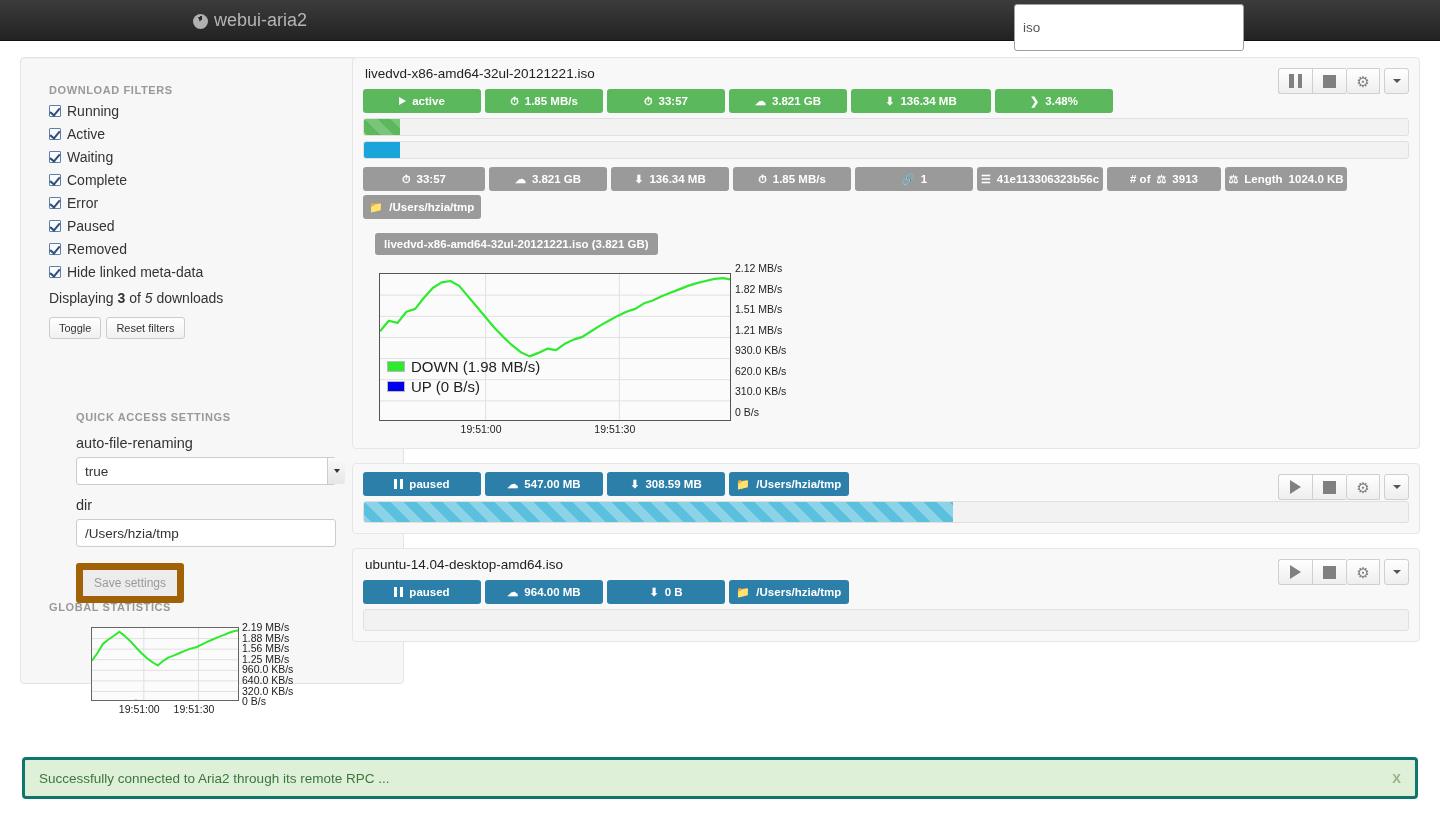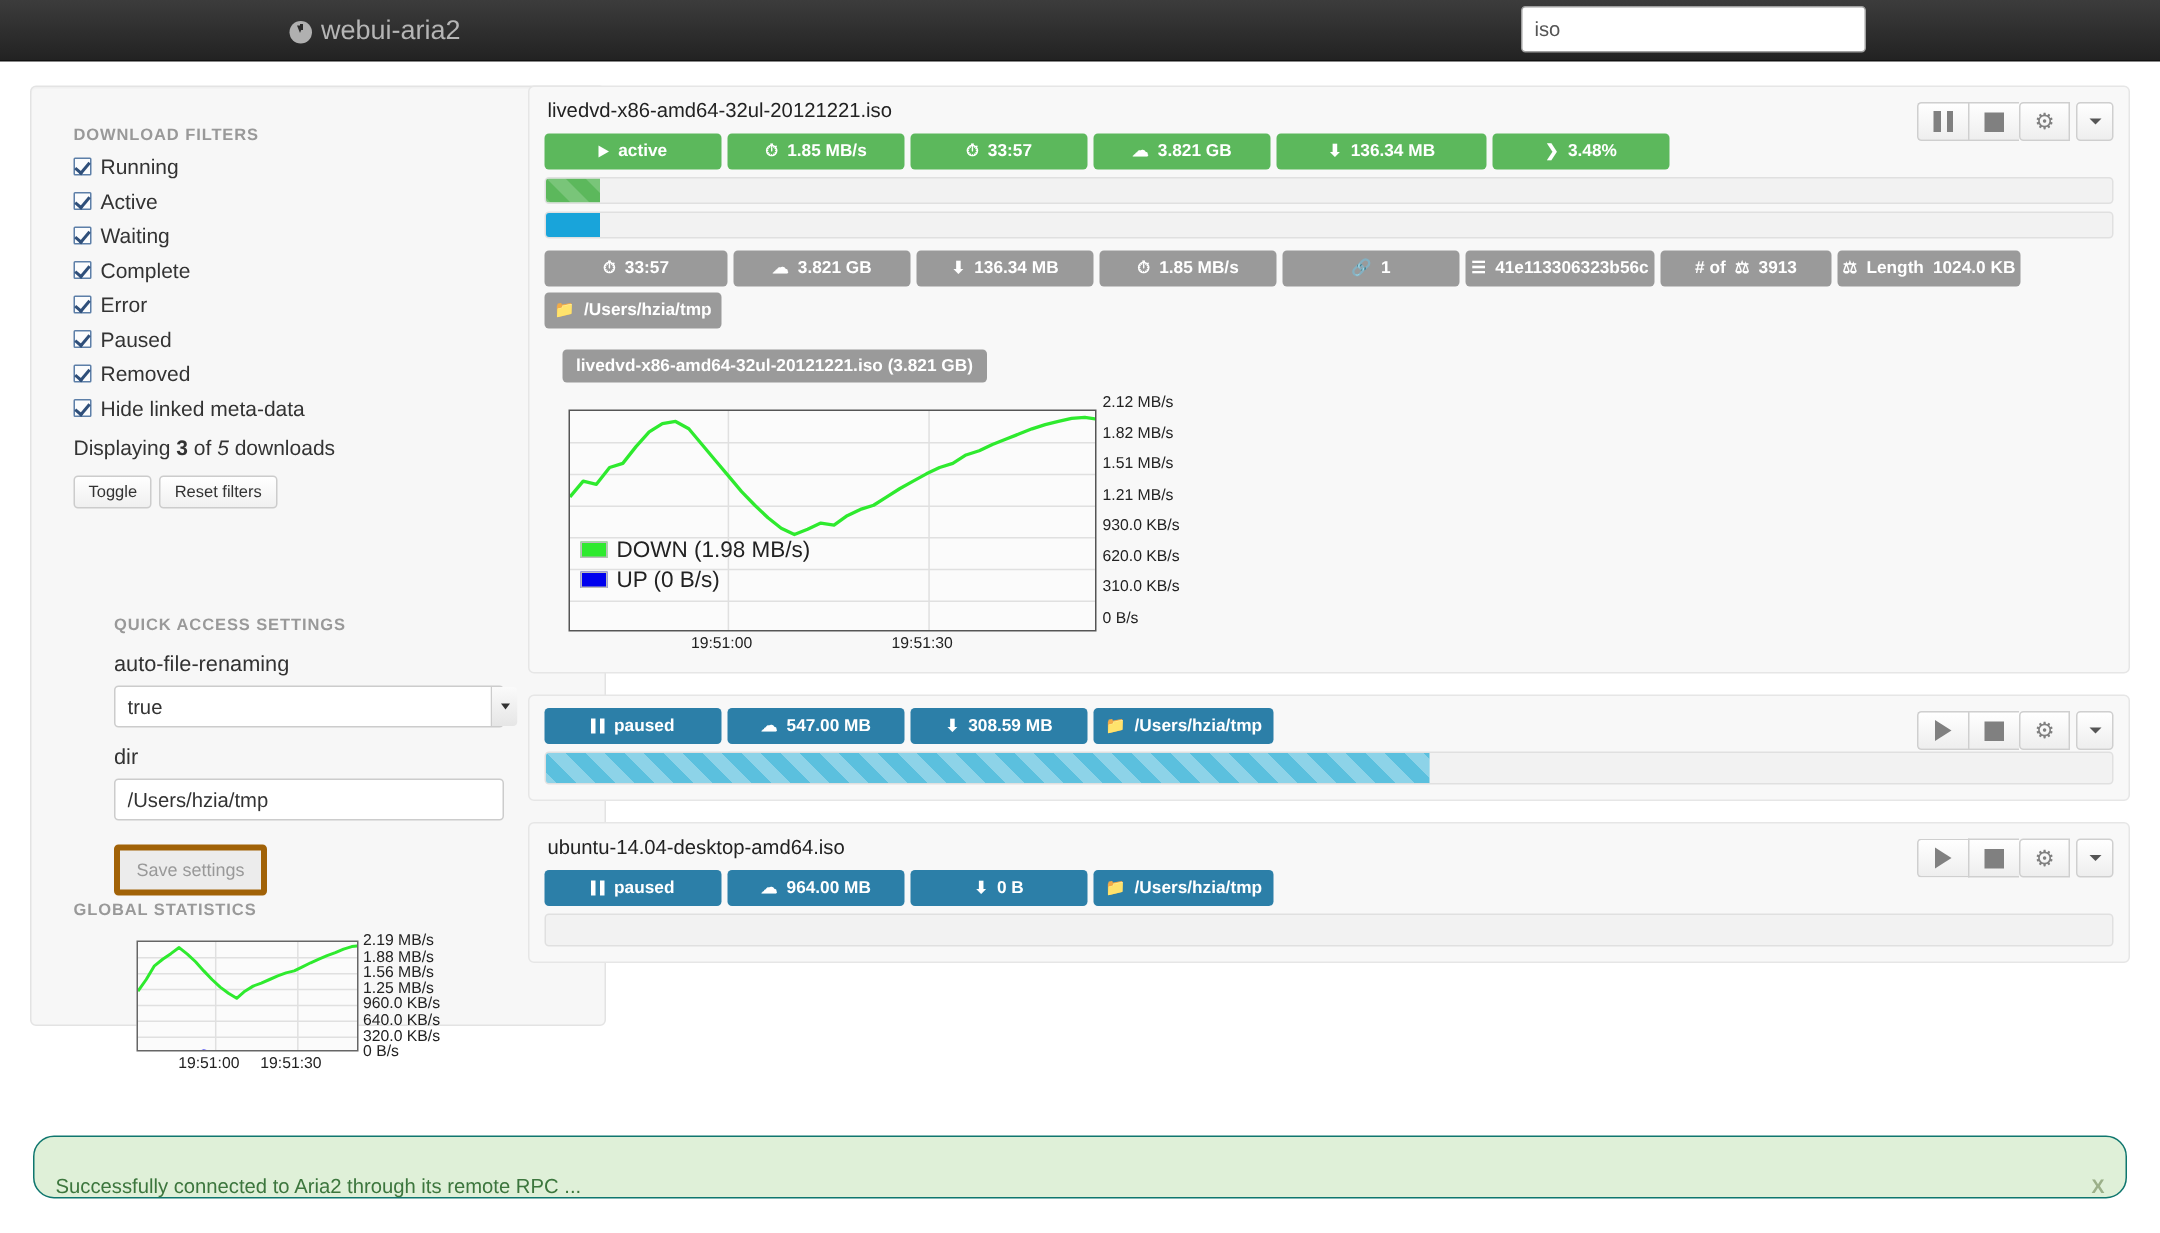--- a/index.html
+++ b/index.html
@@ -58,21 +58,21 @@
   .caret {
     display: inline-block;
     width: 0; height: 0; margin-left: 4px;
     vertical-align: middle;
     border-left: 4px solid transparent;
     border-right: 4px solid transparent;
     border-top: 4px solid #9d9d9d;
   }
   .nav-search {
     position: absolute; right: 196px; top: 4px;
-    width: 230px; height: 31px;
+    width: 230px; height: 47px;
     padding: 4px 8px;
     border: 1px solid #a0a0a0;
     border-radius: 3px;
     background: #fff;
     font-family: "Liberation Sans", sans-serif;
     font-size: 13.5px; color: #555;
     outline: none;
   }
 
   
@@ -160,21 +160,21 @@
     padding: 3px 8px;
     border: 1px solid #ccc; border-radius: 3px;
     background: #fff;
     font-family: "Liberation Sans", sans-serif;
     font-size: 13.5px; color: #333;
     outline: none;
   }
   .btn-save {
     margin-top: 16px;
     font-size: 12px; padding: 6px 11px;
-    border: 4px solid #a16207; border-radius: 3px;
+    border: 7px solid #a16207; border-radius: 3px;
     background: #ececec; color: #999;
     cursor: pointer;
     font-family: "Liberation Sans", sans-serif;
   }
   #stats-block { top: 543px; }
 
   
   .gstats-chart {
     position: relative; margin-top: 14px;
     width: 250px; height: 88px;
@@ -316,23 +316,23 @@
     font-size: 15px; color: #222;
   }
   .leg-row { display: flex; align-items: center; gap: 6px; margin-bottom: 3px; }
   .leg-swatch { width: 18px; height: 11px; border: 1px solid #bbb; }
 
   
   .alert {
     position: absolute; left: 22px; top: 757px;
     width: 1396px; height: 42px;
     background: #dff0d8;
-    border: 1px solid #0f766e;
-    border-radius: 14px;
-    display: flex; align-items: flex-end;
+    border: 3px solid #0f766e;
+    border-radius: 4px;
+    display: flex; align-items: center;
     padding: 0 14px;
     color: #3c763d; font-size: 13.5px;
   }
   .alert-close {
     margin-left: auto;
     color: #9bb089; font-size: 13px; font-weight: bold;
     cursor: pointer;
   }
 </style>
 </head>

